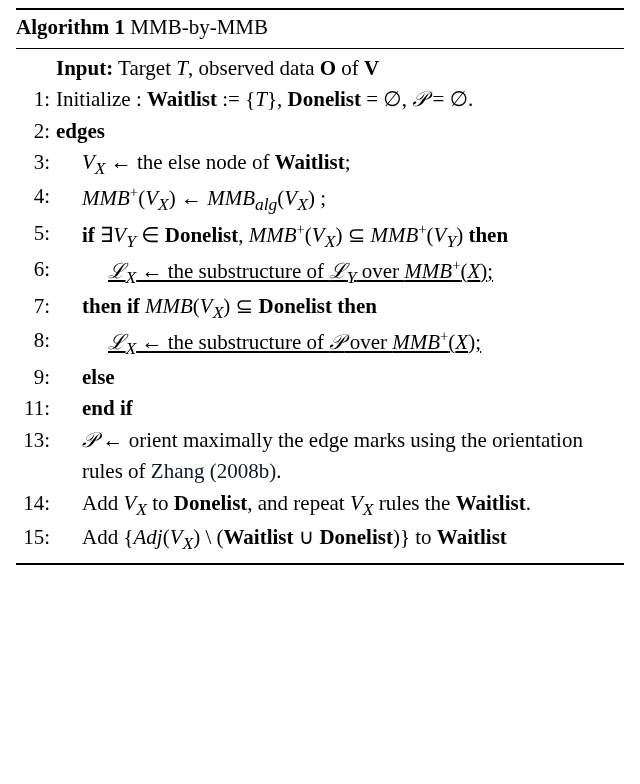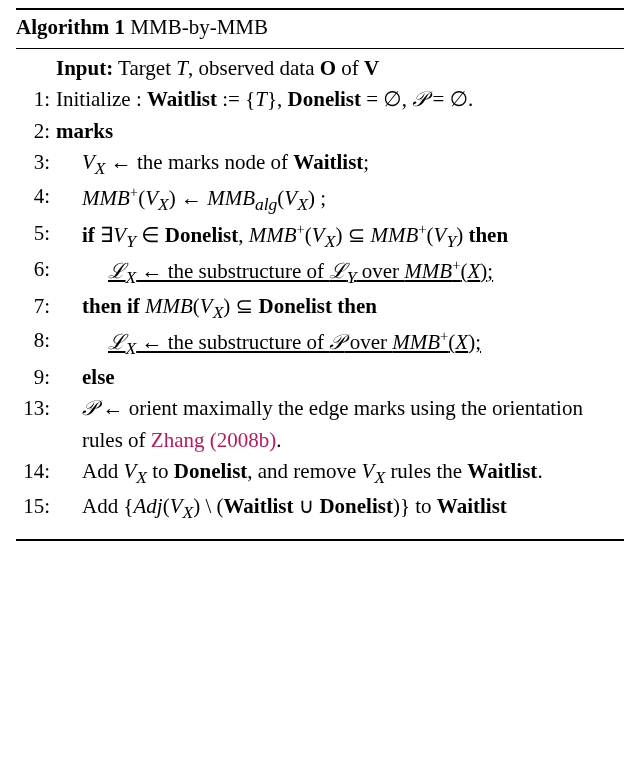--- a/index.html
+++ b/index.html
@@ -17,39 +17,39 @@
     padding: 8px 16px 12px 16px;
   }
   .title-row {
     border-top: 2px solid #000;
     border-bottom: 1px solid #000;
     padding: 2px 0 4px 0;
   }
   .algo-label { font-weight: bold; }
   .block {
     border-bottom: 2px solid #000;
-    padding: 4px 0 14px 0;
+    padding: 4px 0 6px 0;
   }
   .line {
     display: flex;
     align-items: flex-start;
   }
   .num {
     flex: 0 0 34px;
     text-align: right;
     padding-right: 6px;
   }
   .content { flex: 1; }
   .indent1 { padding-left: 26px; }
   .indent2 { padding-left: 52px; text-decoration: underline; }
   b { font-weight: bold; }
   i { font-style: italic; }
   .ci { font-style: italic; font-family: "Times New Roman", serif; } 
   .sup { vertical-align: super; font-size: 0.7em; }
-  .link { color: #be185d; }
+  .link { color: #0f172a; }
 </style>
 </head>
 <body>
 
 <div class="wrap">
 
   <div class="title-row">
     <span class="algo-label">Algorithm 1</span>
     <span>MMB-by-MMB</span>
   </div>
@@ -66,27 +66,27 @@
 
     <div class="line">
       <span class="num">1:</span>
       <span class="content">
         <span>Initialize : </span><b>Waitlist</b><span> := {</span><i>T</i><span>}, </span><b>Donelist</b><span> = ∅, </span><span class="ci">𝒫</span><span> = ∅.</span>
       </span>
     </div>
 
     <div class="line">
       <span class="num">2:</span>
-      <span class="content"><b>marks</b></span>
+      <span class="content"><b>edges</b></span>
     </div>
 
     <div class="line">
       <span class="num">3:</span>
       <span class="content indent1">
-        <i>V</i><sub><i>X</i></sub><span> ← the marks node of </span><b>Waitlist</b><span>;</span>
+        <i>V</i><sub><i>X</i></sub><span> ← the else node of </span><b>Waitlist</b><span>;</span>
       </span>
     </div>
 
     <div class="line">
       <span class="num">4:</span>
       <span class="content indent1">
         <i>MMB</i><span class="sup">+</span><span>(</span><i>V</i><sub><i>X</i></sub><span>)</span><span> ← </span><i>MMB</i><sub><i>alg</i></sub><span>(</span><i>V</i><sub><i>X</i></sub><span>)</span><span> ;</span>
       </span>
     </div>
 
@@ -118,33 +118,37 @@
         <span class="ci">ℒ</span><sub><i>X</i></sub><span> ← the substructure of </span><span class="ci">𝒫</span><span> over </span><i>MMB</i><span class="sup">+</span>(<i>X</i>);
       </span>
     </div>
 
     <div class="line">
       <span class="num">9:</span>
       <span class="content indent1"><b>else</b></span>
     </div>
 
 
+    <div class="line">
+      <span class="num">11:</span>
+      <span class="content indent1"><b>end if</b></span>
+    </div>
 
 
     <div class="line">
       <span class="num">13:</span>
       <span class="content indent1">
         <span class="ci">𝒫</span><span> ← orient maximally the edge marks using the orientation rules of </span><span class="link">Zhang</span><span class="link"> (2008b)</span><span>.</span>
       </span>
     </div>
 
     <div class="line">
       <span class="num">14:</span>
       <span class="content indent1">
-        <span>Add </span><i>V</i><sub><i>X</i></sub><span> to </span><b>Donelist</b><span>, and remove </span><i>V</i><sub><i>X</i></sub><span> rules the </span><b>Waitlist</b><span>.</span>
+        <span>Add </span><i>V</i><sub><i>X</i></sub><span> to </span><b>Donelist</b><span>, and repeat </span><i>V</i><sub><i>X</i></sub><span> rules the </span><b>Waitlist</b><span>.</span>
       </span>
     </div>
 
     <div class="line">
       <span class="num">15:</span>
       <span class="content indent1">
         <span>Add  {</span><i>Adj</i><span>(</span><i>V</i><sub><i>X</i></sub><span>)</span><span> \ (</span><b>Waitlist</b><span> ∪ </span><b>Donelist</b><span>)} to </span><b>Waitlist</b>
       </span>
     </div>
 

